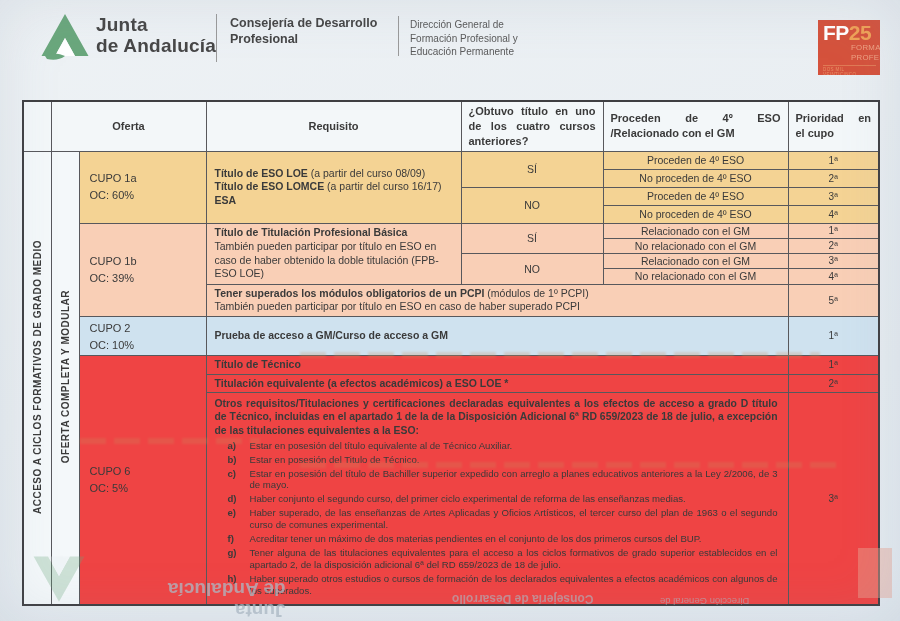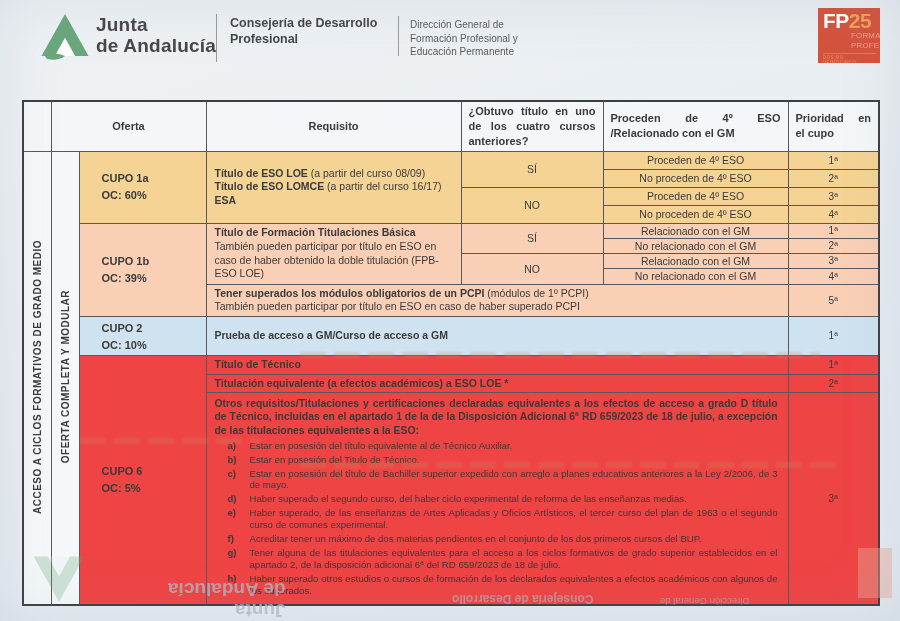--- a/index.html
+++ b/index.html
@@ -18,21 +18,21 @@
 
   
   .hdr { position:absolute; left:0; top:0; width:900px; height:92px; }
   .junta-logo { position:absolute; left:40px; top:12px; width:50px; height:50px; }
   .junta-name { position:absolute; left:96px; top:14px; font-size:19px; font-weight:bold; color:#474747; line-height:1.12; letter-spacing:.2px; }
   .vsep { position:absolute; width:1px; background:#9a9a9a; }
   .sep1 { left:216px; top:14px; height:48px; }
   .sep2 { left:398px; top:16px; height:40px; }
   .consejeria { position:absolute; left:230px; top:15px; font-size:12.5px; font-weight:bold; color:#454545; line-height:1.3; }
   .direccion  { position:absolute; left:410px; top:18px; font-size:10px;  color:#5a5a5a; line-height:1.35; }
-  .fp25 { position:absolute; left:818px; top:8px; width:62px; height:55px; background:#d5523c; padding:2px 4px 1px 5px; overflow:hidden; }
+  .fp25 { position:absolute; left:818px; top:20px; width:62px; height:55px; background:#d5523c; padding:2px 4px 1px 5px; overflow:hidden; }
   .fp25 .big { font-size:21px; font-weight:bold; line-height:1; letter-spacing:-.5px; }
   .fp25 .big .fp { color:#ffffff; } .fp25 .big .yr { color:#f0a257; }
   .fp25 .sub { font-size:7.8px; line-height:1.15; color:#efa183; letter-spacing:.3px; margin-top:1px;margin-left:28px; }
   .fp25 .tiny { font-size:4.5px; color:#e88f66; letter-spacing:.4px; margin-top:2px; border-top:1px solid #e07a55; padding-top:1px; }
 
   
   table { position:absolute; left:22px; top:100px; width:856px;
           border-collapse:collapse; table-layout:fixed;
           border:2px solid #3f3f42; background:#fbfcfc; }
   td, th { border:1px solid #58585c; padding:1px 6px; font-size:10.5px; color:#3a3a3a;
@@ -40,21 +40,21 @@
   th { background:#f3f7f9; font-size:11px; font-weight:bold; }
   th.c-center { text-align:center; }
   th.c-left { text-align:left; text-align:justify; padding:2px 7px; line-height:1.35; }
   .side { background:#f4f8fa; text-align:center; vertical-align:middle; padding:0; }
   .vtext { writing-mode:vertical-rl; transform:rotate(180deg); white-space:nowrap;
            font-weight:bold; font-size:10px; letter-spacing:.5px; color:#3a3a3a; }
   .tan    { background:#f4d394; }
   .salmon { background:#f9cfb6; }
   .blue   { background:#cfe2ef; }
   .green  { background:#ef4444; }
-  .cupo { font-weight:bold; font-size:11px; line-height:1.55; padding-left:22px; }
+  .cupo { font-weight:normal; font-size:11px; line-height:1.55; padding-left:10px; }
   .req  { padding:2px 8px; line-height:1.3; }
   .req b { font-weight:bold; }
   .ctr { text-align:center; }
   .prio { text-align:center; font-size:10px; }
   .soft { border-top-color:#b3b6ab; }
   .boldcell { font-weight:bold; }
   .intro { font-weight:bold; text-align:justify; line-height:1.27; font-size:10.4px; }
   .items { margin-top:3px; }
   .item { display:grid; grid-template-columns:17px 1fr; column-gap:5px; margin:0 0 2px 13px;
           font-size:9.6px; line-height:1.24; }
@@ -160,21 +160,21 @@
       <td class="tan ctr soft">No proceden de 4º ESO</td>
       <td class="tan prio soft">4ª</td>
     </tr>
 
     <tr style="height:15px">
       <td rowspan="5" class="salmon cupo">
         <div>CUPO 1b</div>
         <div>OC: 39%</div>
       </td>
       <td rowspan="4" class="salmon req">
-        <div><b>Título de Formación Titulaciones Básica</b></div>
+        <div><b>Título de Titulación Profesional Básica</b></div>
         <div>También pueden participar por título en ESO en caso de haber obtenido la doble titulación (FPB-ESO LOE)</div>
       </td>
       <td rowspan="2" class="salmon ctr">SÍ</td>
       <td class="salmon ctr">Relacionado con el GM</td>
       <td class="salmon prio">1ª</td>
     </tr>
     <tr style="height:15px">
       <td class="salmon ctr soft">No relacionado con el GM</td>
       <td class="salmon prio soft">2ª</td>
     </tr>
@@ -227,21 +227,21 @@
           <div class="item">
                 <span class="k">b)</span>
                 <span class="t">Estar en posesión del Titulo de Técnico.</span>
               </div>
           <div class="item">
                 <span class="k">c)</span>
                 <span class="t">Estar en posesión del título de Bachiller superior expedido con arreglo a planes educativos anteriores a la Ley 2/2006, de 3 de mayo.</span>
               </div>
           <div class="item">
                 <span class="k">d)</span>
-                <span class="t">Haber superado el segundo curso, del haber ciclo experimental de reforma de las enseñanzas medias.</span>
+                <span class="t">Haber conjunto el segundo curso, del primer ciclo experimental de reforma de las enseñanzas medias.</span>
               </div>
           <div class="item">
                 <span class="k">e)</span>
                 <span class="t">Haber superado, de las enseñanzas de Artes Aplicadas y Oficios Artísticos, el tercer curso del plan de 1963 o el segundo curso de comunes experimental.</span>
               </div>
           <div class="item">
                 <span class="k">f)</span>
                 <span class="t">Acreditar tener un máximo de dos materias pendientes en el conjunto de los dos primeros cursos del BUP.</span>
               </div>
           <div class="item">

